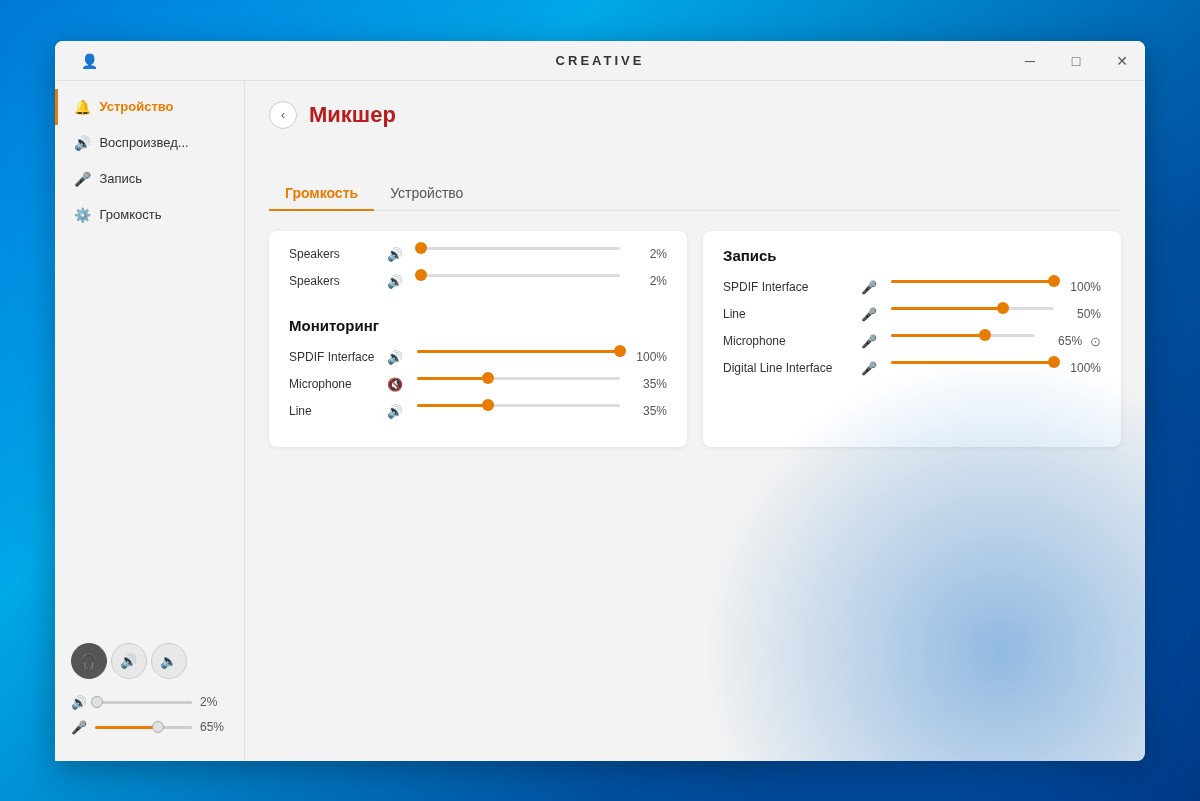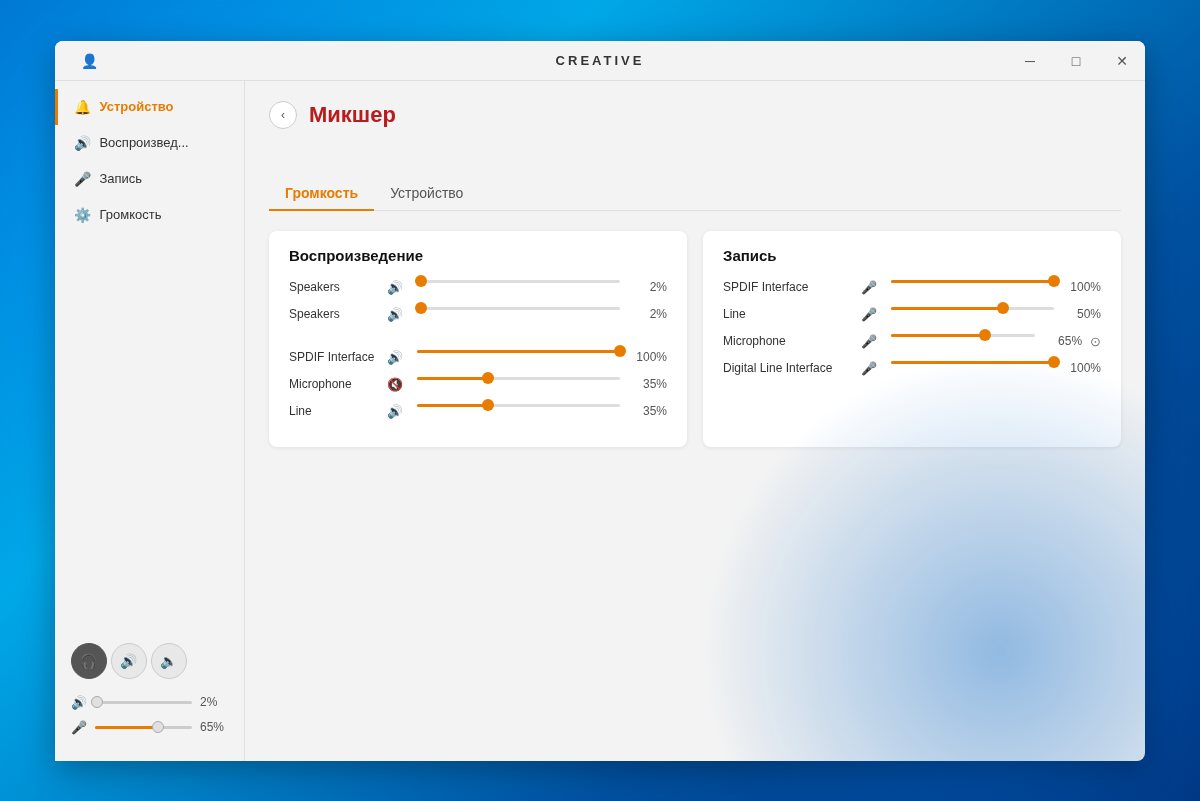--- a/index.html
+++ b/index.html
@@ -370,21 +370,20 @@
       </div>
 
       <div class="tabs">
         <div class="tab active">Громкость</div>
         <div class="tab">Устройство</div>
       </div>
 
       <div class="cards-grid">
 
         <div class="card">
-          <div class="card-title">Воспроизведение</div>
 
           <div class="mixer-row">
             <span class="mixer-label">Speakers</span>
             <span class="mixer-icon">🔊</span>
             <div class="mixer-slider">
               <div class="mixer-fill" style="width:2%"></div>
               <div class="mixer-thumb" style="left:calc(2% - 6px)"></div>
             </div>
             <span class="mixer-value">2%</span>
           </div>
@@ -393,20 +392,21 @@
             <span class="mixer-label">Speakers</span>
             <span class="mixer-icon">🔊</span>
             <div class="mixer-slider">
               <div class="mixer-fill" style="width:2%"></div>
               <div class="mixer-thumb" style="left:calc(2% - 6px)"></div>
             </div>
             <span class="mixer-value">2%</span>
           </div>
 
           <div style="height:16px"></div>
+          <div class="card-title">Мониторинг</div>
 
           <div class="mixer-row">
             <span class="mixer-label">SPDIF Interface</span>
             <span class="mixer-icon">🔊</span>
             <div class="mixer-slider">
               <div class="mixer-fill" style="width:100%"></div>
               <div class="mixer-thumb" style="left:calc(100% - 6px)"></div>
             </div>
             <span class="mixer-value">100%</span>
           </div>

